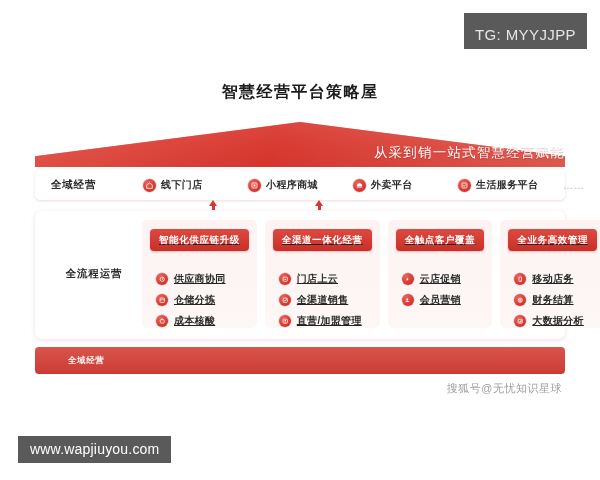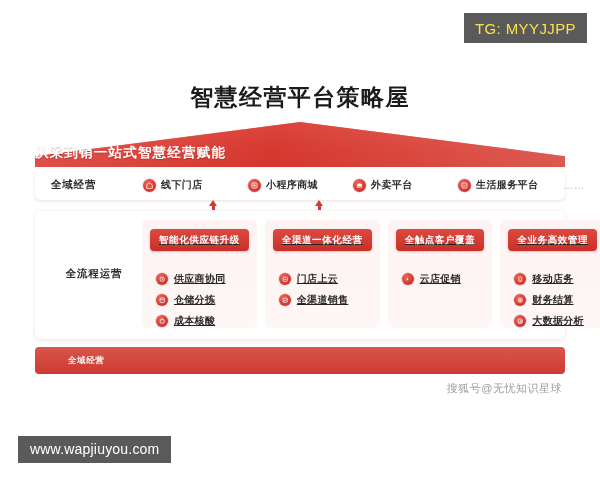--- a/index.html
+++ b/index.html
@@ -15,37 +15,37 @@
     position: relative;
     color: #222;
   }
 
   
   .tg-tag {
     position: absolute;
     top: 13px;
     right: 13px;
     background: #5a5a5a;
-    color: #fde047;
+    color: #e5e5e5;
     font-size: 15px;
     letter-spacing: 0.4px;
-    padding: 8px 11px 7px 11px;
+    padding: 14px 11px 7px 11px;
     line-height: 1;
     z-index: 40;
     font-family: "Liberation Sans", sans-serif;
   }
 
   
   .page-title {
     position: absolute;
     top: 82px;
     left: 0;
     width: 600px;
     text-align: center;
-    font-size: 23px;
+    font-size: 16px;
     font-weight: bold;
     letter-spacing: 1.4px;
     color: #1b1b1b;
   }
 
   
   .house {
     position: absolute;
     left: 35px;
     top: 122px;
@@ -66,24 +66,24 @@
   }
   .roof-shape.lighter {
     background: linear-gradient(100deg, #ea6a60 0%, #d83a31 45%, #e57a70 100%);
     opacity: .55;
   }
   .roof-text {
     position: absolute;
     left: 0;
     width: 530px;
     bottom: 5px;
-    text-align: left;
+    text-align: right;
     color: #ffffff;
     font-size: 13.5px;
-    font-weight: bold;
+    font-weight: normal;
     letter-spacing: 1.2px;
     z-index: 3;
     text-shadow: 0 1px 1px rgba(120,20,15,.35);
   }
 
   
   .channel-bar {
     position: relative;
     margin-top: 3px;
     height: 30px;
@@ -421,33 +421,52 @@
           </div>
           <div class="col-item">
             <span class="ic sm">
               <svg width="6.5" height="6.5" viewBox="0 0 10 10">
                   <rect x="1.8" y="1.8" width="6.4" height="6.4" rx="1.2" fill="none" stroke="#fff" stroke-width="1.1"></rect>
                   <path d="M3.2 6.4 L4.4 4.6 L5.6 5.8 L7 3.4" fill="none" stroke="#fff" stroke-width="1" stroke-linecap="round" stroke-linejoin="round"></path>
                 </svg>
             </span>
             <span class="itext">全渠道销售</span>
           </div>
+          <div class="col-item">
+            <span class="ic sm">
+              <svg width="6.5" height="6.5" viewBox="0 0 10 10">
+                  <rect x="1.8" y="1.8" width="6.4" height="6.4" rx="1.2" fill="none" stroke="#fff" stroke-width="1.1"></rect>
+                  <circle cx="5" cy="4.2" r="1.1" fill="#fff"></circle>
+                  <path d="M3.2 7.1 A1.9 1.9 0 0 1 6.8 7.1 Z" fill="#fff"></path>
+                </svg>
+            </span>
+            <span class="itext">直营/加盟管理</span>
+          </div>
         </div>
       </div>
 
       <div class="col">
         <div class="col-head">全触点客户覆盖</div>
         <div class="col-items">
           <div class="col-item">
             <span class="ic sm">
               <svg width="6.5" height="6.5" viewBox="0 0 10 10">
                   <path d="M6.5 2 L3 5.4 L4.8 5.4 L3.6 8 L7.1 4.5 L5.3 4.5 Z" fill="#fff"></path>
                 </svg>
             </span>
             <span class="itext">云店促销</span>
+          </div>
+          <div class="col-item">
+            <span class="ic sm">
+              <svg width="6.5" height="6.5" viewBox="0 0 10 10">
+                  <circle cx="5" cy="3.6" r="1.4" fill="#fff"></circle>
+                  <path d="M2.4 7.8 A2.6 2.6 0 0 1 7.6 7.8 Z" fill="#fff"></path>
+                </svg>
+            </span>
+            <span class="itext">会员营销</span>
           </div>
         </div>
       </div>
 
       <div class="col">
         <div class="col-head">全业务高效管理</div>
         <div class="col-items">
           <div class="col-item">
             <span class="ic sm">
               <svg width="6.5" height="6.5" viewBox="0 0 10 10">

